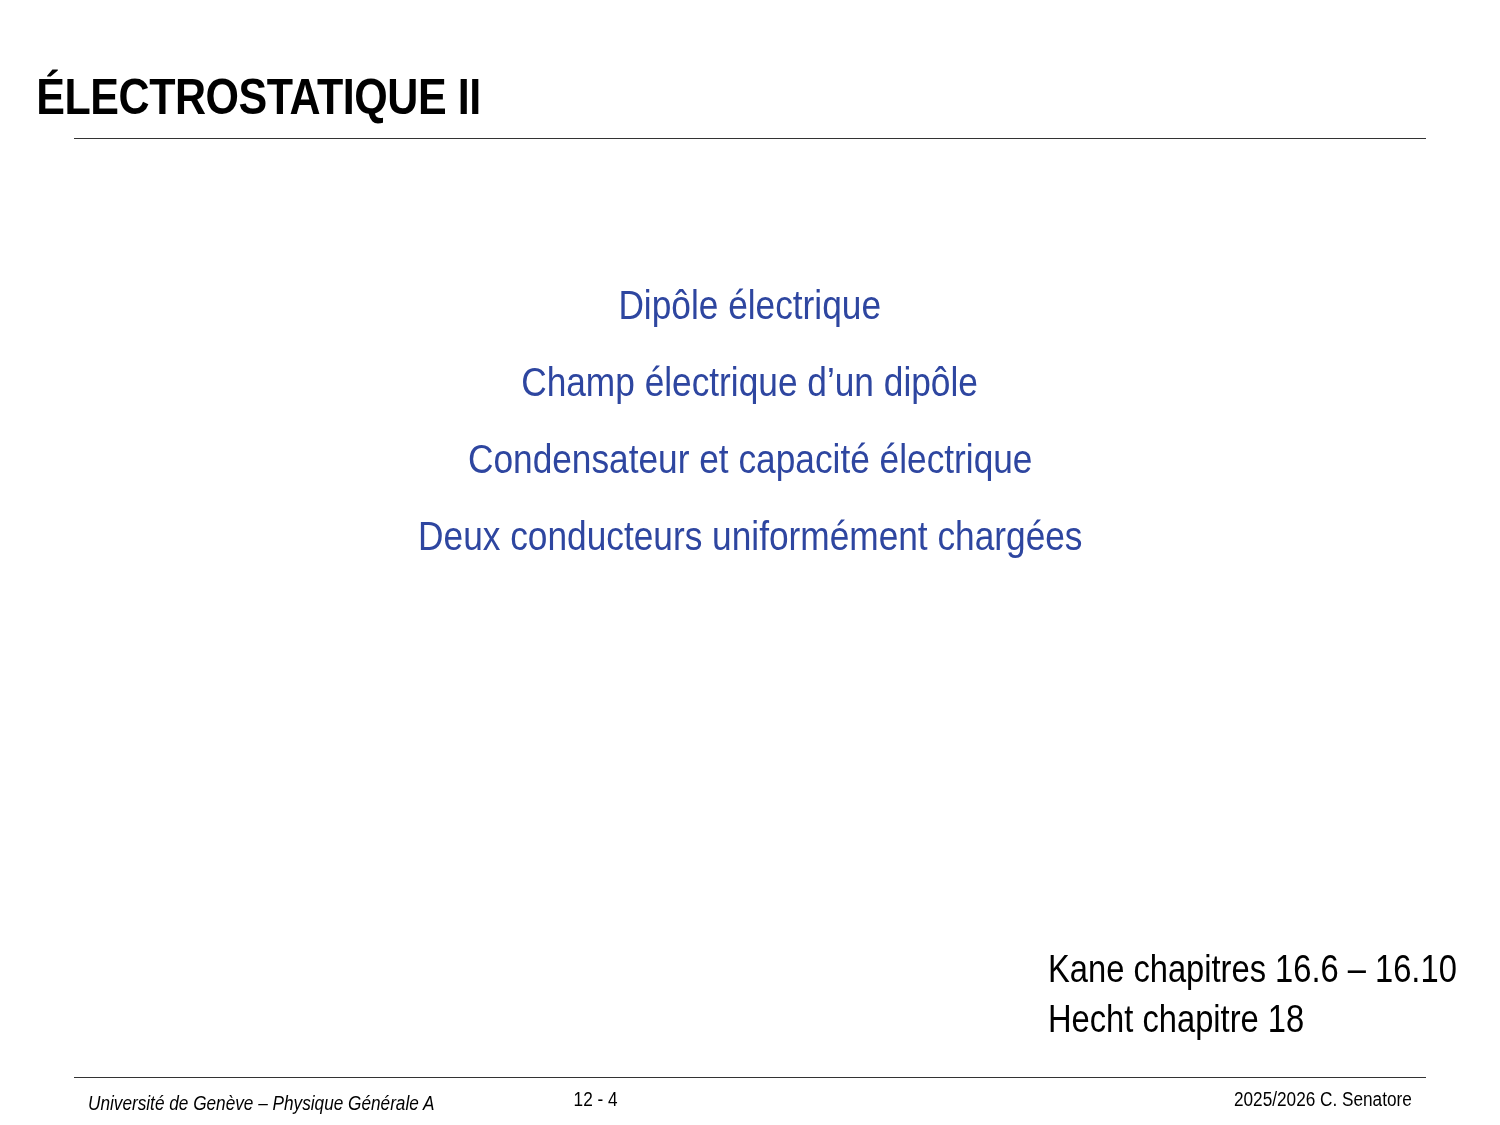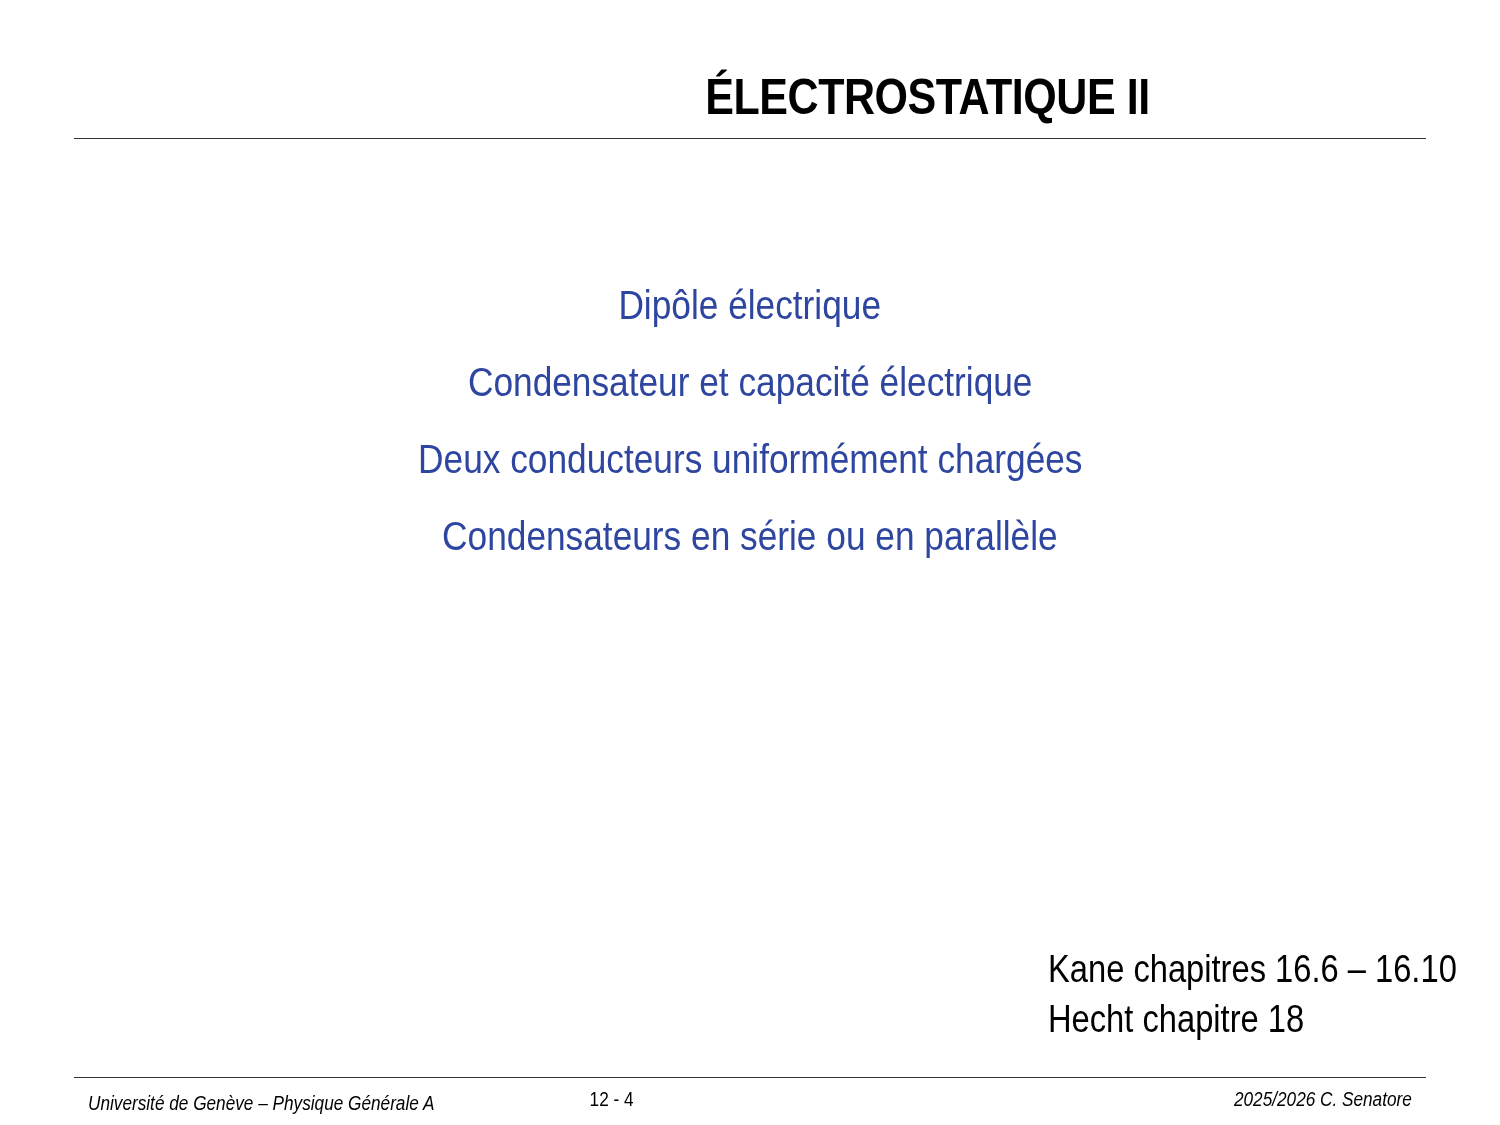--- a/index.html
+++ b/index.html
@@ -1,19 +1,19 @@
 <!DOCTYPE html>
 <html><head>
   <meta charset="utf-8">
   <style>
     html, body { margin: 0; padding: 0; background: #ffffff; }
     body { width: 1500px; height: 1125px; position: relative; overflow: hidden;
            font-family: "Liberation Sans", sans-serif; }
     .title {
-      position: absolute; left: 0; width: 1186px; top: 62px; text-align: right;
+      position: absolute; left: 0; width: 1186px; top: 62px; text-align: left;
       font-size: 50px; font-weight: bold; color: #000; line-height: 70px;
       letter-spacing: -0.5px;
     }
     .title span { display: inline-block; transform: scaleX(0.86); transform-origin: center; }
     .rule { position: absolute; left: 74px; width: 1352px; height: 0; border-top: 1.5px solid #333; }
     .rule.top { top: 138px; }
     .rule.bottom { top: 1077px; }
     .topics {
       position: absolute; left: 0; width: 1500px; top: 278px;
       list-style: none; margin: 0; padding: 0; text-align: center;
@@ -24,38 +24,38 @@
     .topics li span { display: inline-block; transform: scaleX(0.86); transform-origin: center; white-space: nowrap; }
     .refs {
       position: absolute; left: 1048px; top: 944px; font-size: 38px; color: #000; line-height: 50px;
       white-space: nowrap;
     }
     .refs div span { display: inline-block; transform: scaleX(0.86); transform-origin: left; }
     .footer { position: absolute; top: 1088px; font-size: 20px; color: #000; white-space: nowrap; }
     .footer span { display: inline-block; transform: scaleX(0.86); }
     .footer.left { left: 88px; font-style: italic; top: 1092px; text-align: center; }
     .footer.left span { transform-origin: left; }
-    .footer.center { left: 16px; width: 1192px; text-align: center; }
+    .footer.center { left: 0; width: 1192px; text-align: center; }
     .footer.center span { transform-origin: center; }
-    .footer.right { right: 88px; font-style: italic; }
+    .footer.right { right: 88px; }
     .footer.right span { transform-origin: right; }
   </style>
 </head>
 <body>
 
 <div class="title">
   <span>ÉLECTROSTATIQUE II</span>
 </div>
 <div class="rule top"></div>
 
 <ul class="topics">
   <li><span>Dipôle électrique</span></li>
+  <li><span>Champ électrique d’un dipôle</span></li>
   <li><span>Condensateur et capacité électrique</span></li>
   <li><span>Deux conducteurs uniformément chargées</span></li>
-  <li><span>Condensateurs en série ou en parallèle</span></li>
 </ul>
 
 <div class="refs">
   <div><span>Kane chapitres 16.6 – 16.10</span></div>
   <div><span>Hecht chapitre 18</span></div>
 </div>
 
 <div class="rule bottom"></div>
 <div class="footer left"><span>Université de Genève – Physique Générale A</span></div>
 <div class="footer center"><span>12 - 4</span></div>

